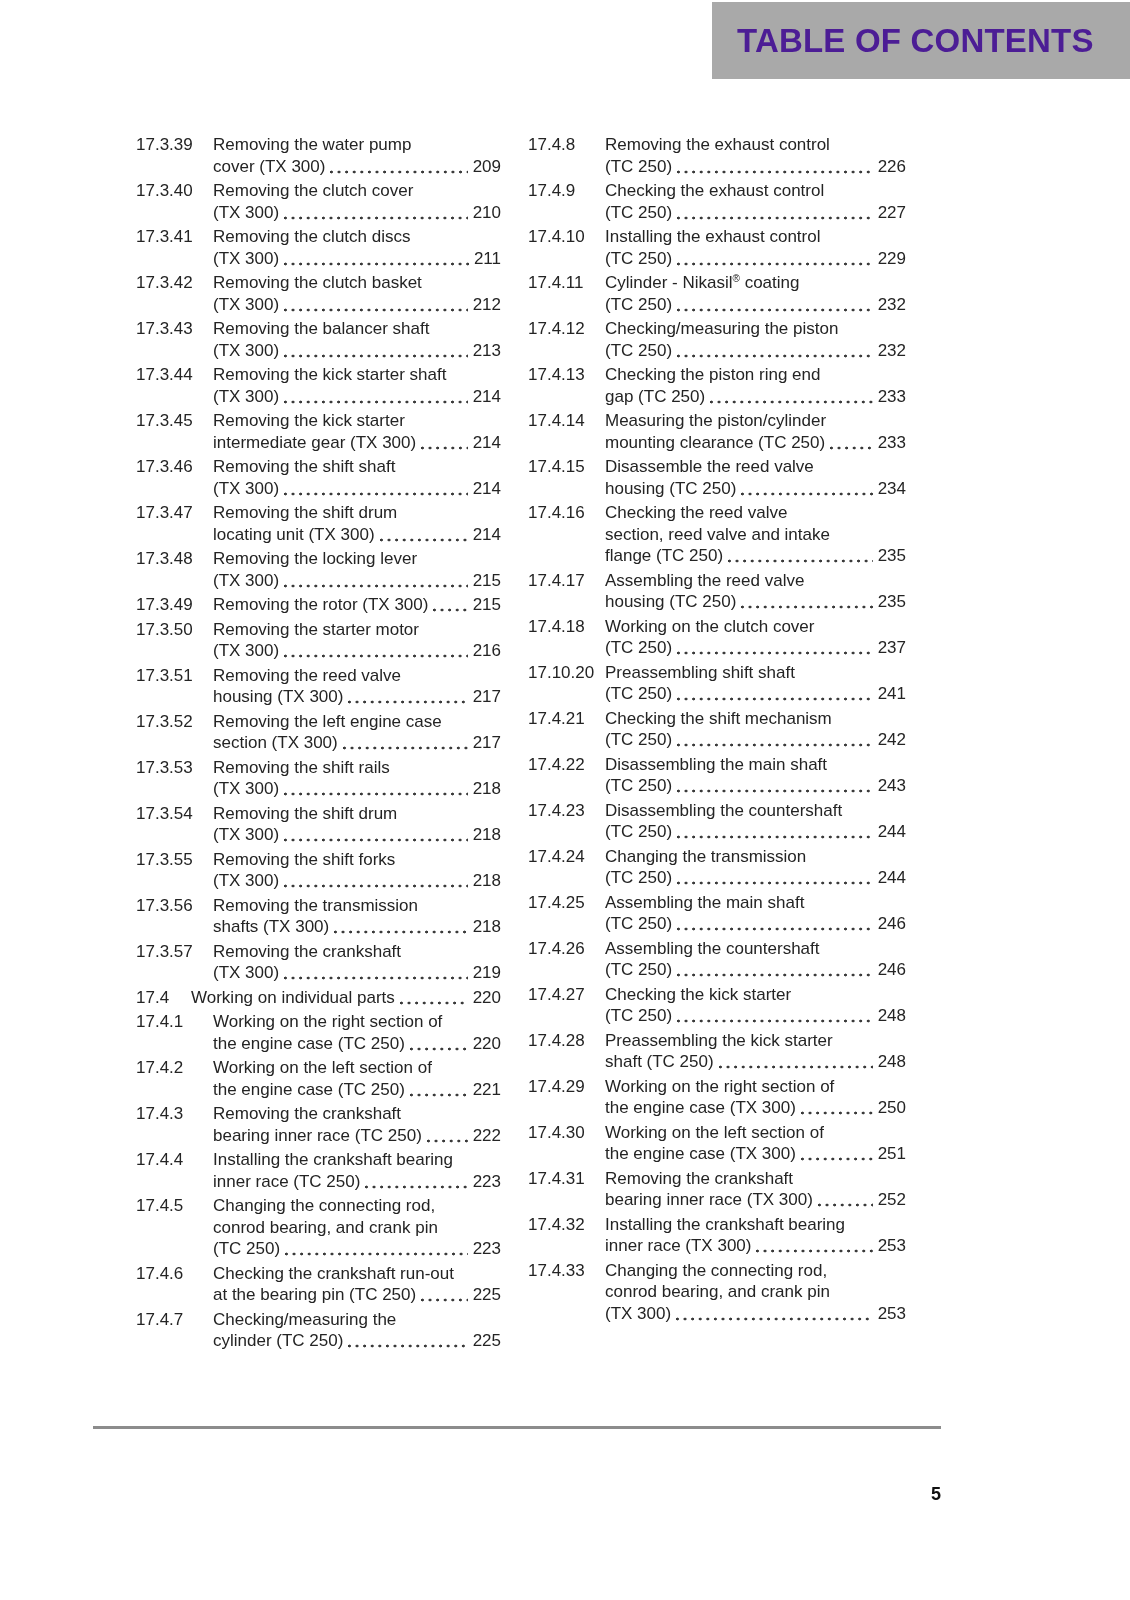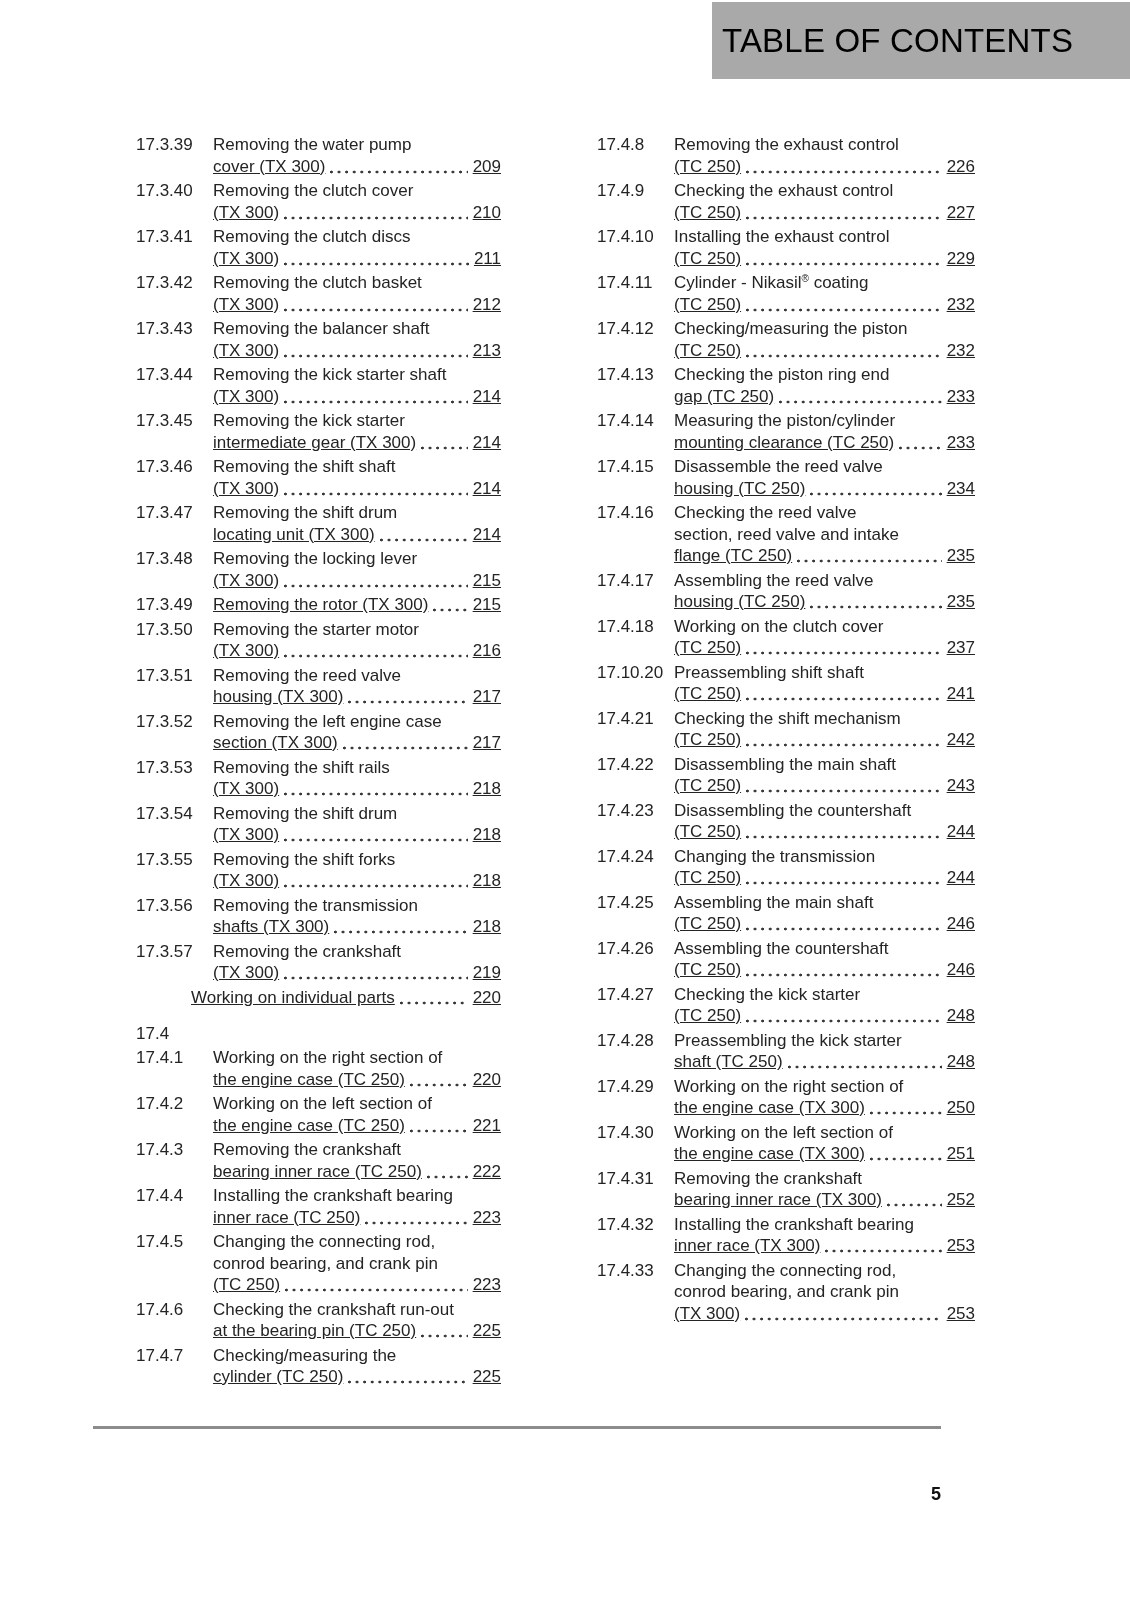--- a/index.html
+++ b/index.html
@@ -13,39 +13,39 @@
   }
 
   
   .header-bar {
     position:absolute; left:712px; top:2px;
     width:418px; height:77px;
     background:var(--bar-bg,#a9a9a9);
     display:flex; align-items:center;
   }
   .header-title {
-    font-weight:400; font-size:33px; color:#000000;
-    padding-left:10px; letter-spacing:0.2px; white-space:nowrap;
+    font-weight:700; font-size:33px; color:#4c1d95;
+    padding-left:25px; letter-spacing:0.2px; white-space:nowrap;
   }
 
   
   .toc { position:absolute; left:136px; top:134px; display:flex; }
   .col1 { width:365px; }
-  .col2 { width:378px; margin-left:96px; }
+  .col2 { width:378px; margin-left:27px; }
 
   .entry {
     display:flex; align-items:flex-start;
     margin-bottom:3px;
     font-size:17px; line-height:21.5px;
   }
   .num { flex:0 0 77px; }
-  .entry.section .num { flex:0 0 55px;margin-top:36px; }
+  .entry.section .num { flex:0 0 55px; }
   .body { flex:1 1 auto; min-width:0; }
   .line { white-space:nowrap; }
-  .lastline { display:flex; align-items:baseline; white-space:nowrap;text-decoration:underline; }
+  .lastline { display:flex; align-items:baseline; white-space:nowrap; }
   .txt { flex:0 0 auto; }
   .leader {
     flex:1 1 auto; min-width:14px;
     align-self:flex-end;
     height:4px; margin:0 5px 3.5px 5px;
     background-image:radial-gradient(circle at 1.6px 2px, var(--dots,#3a3a3a) 1.25px, rgba(0,0,0,0) 1.7px);
     background-size:7.6px 4px;
     background-repeat:repeat-x;
   }
   .pg { flex:0 0 auto; }

